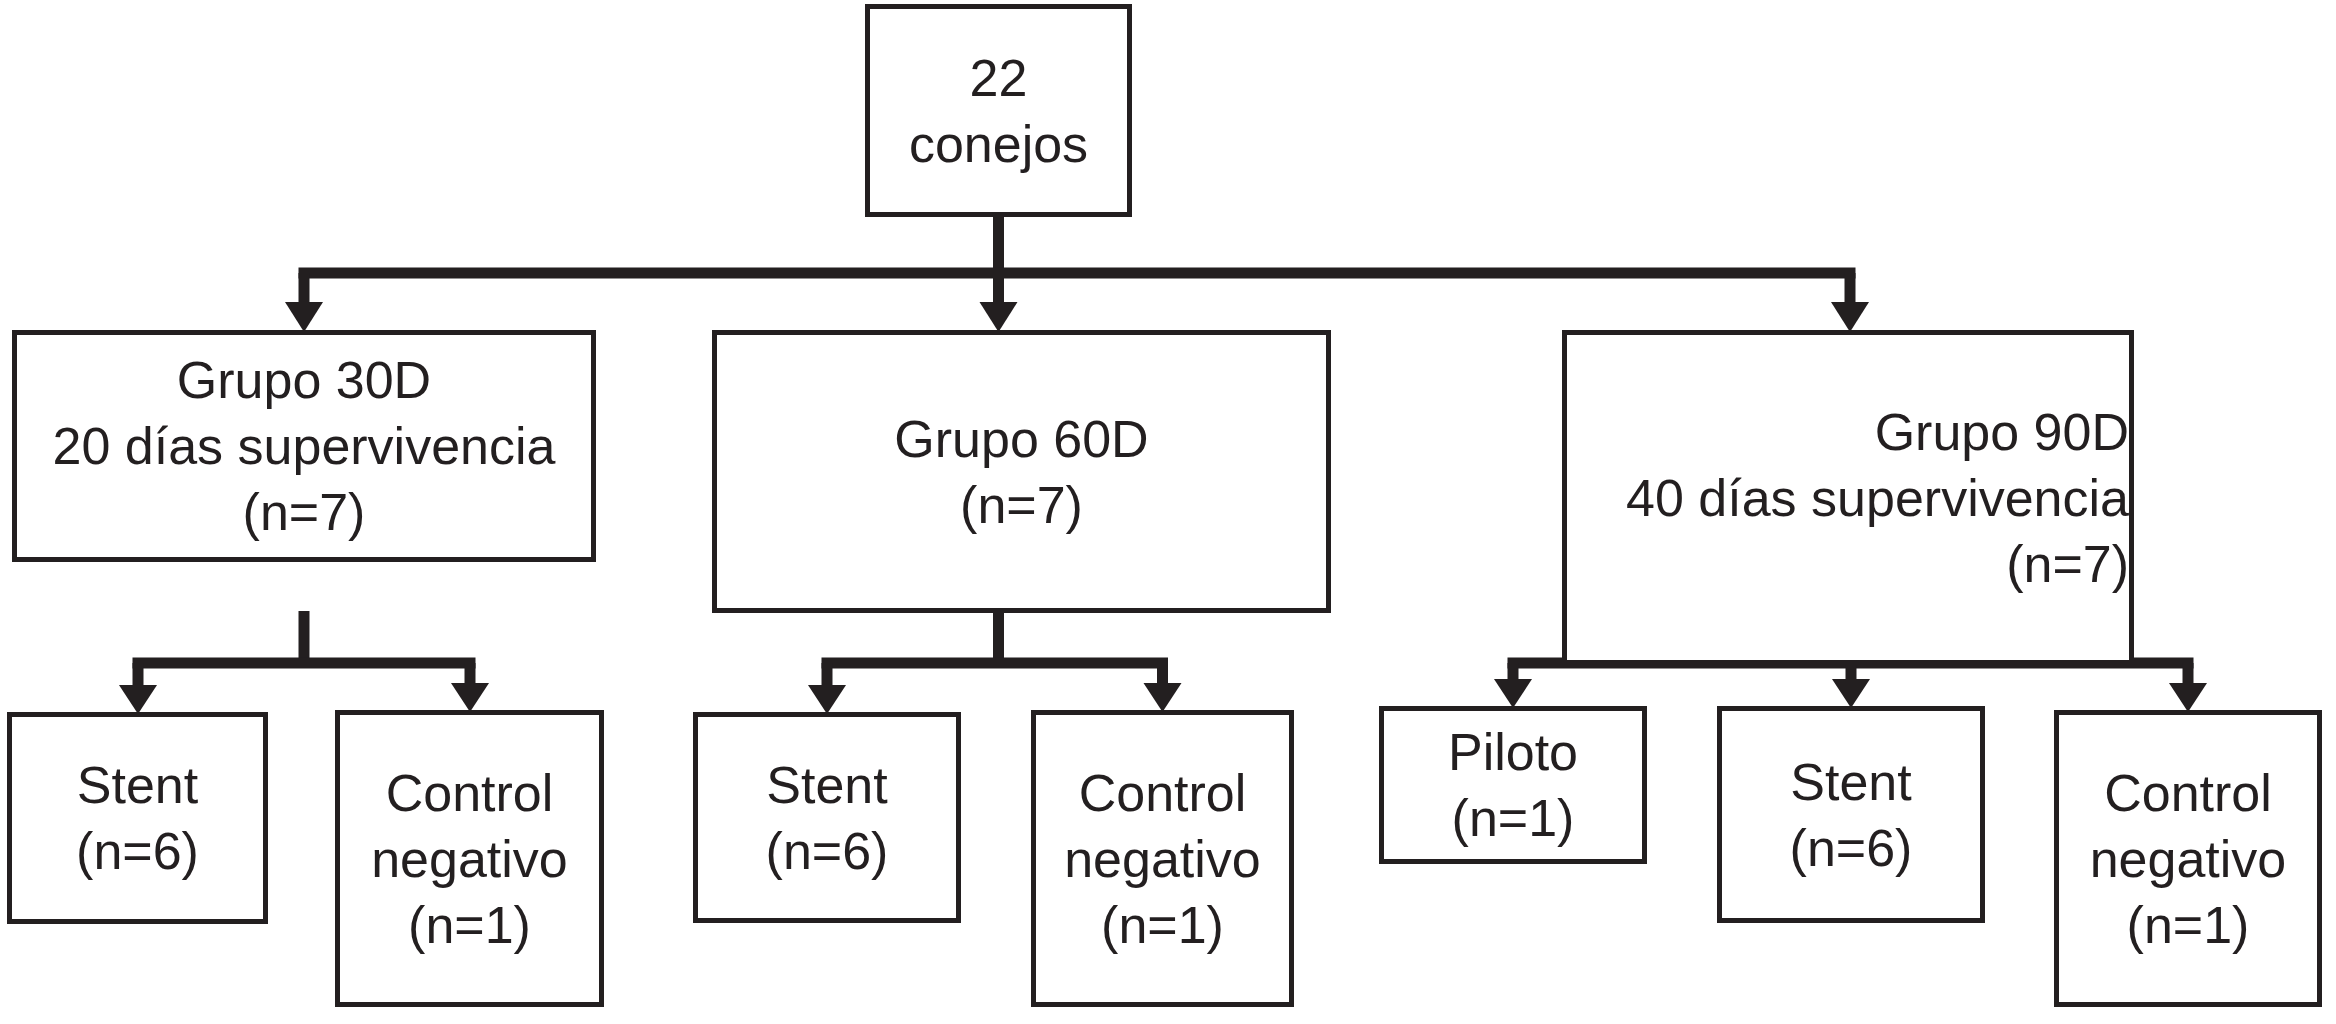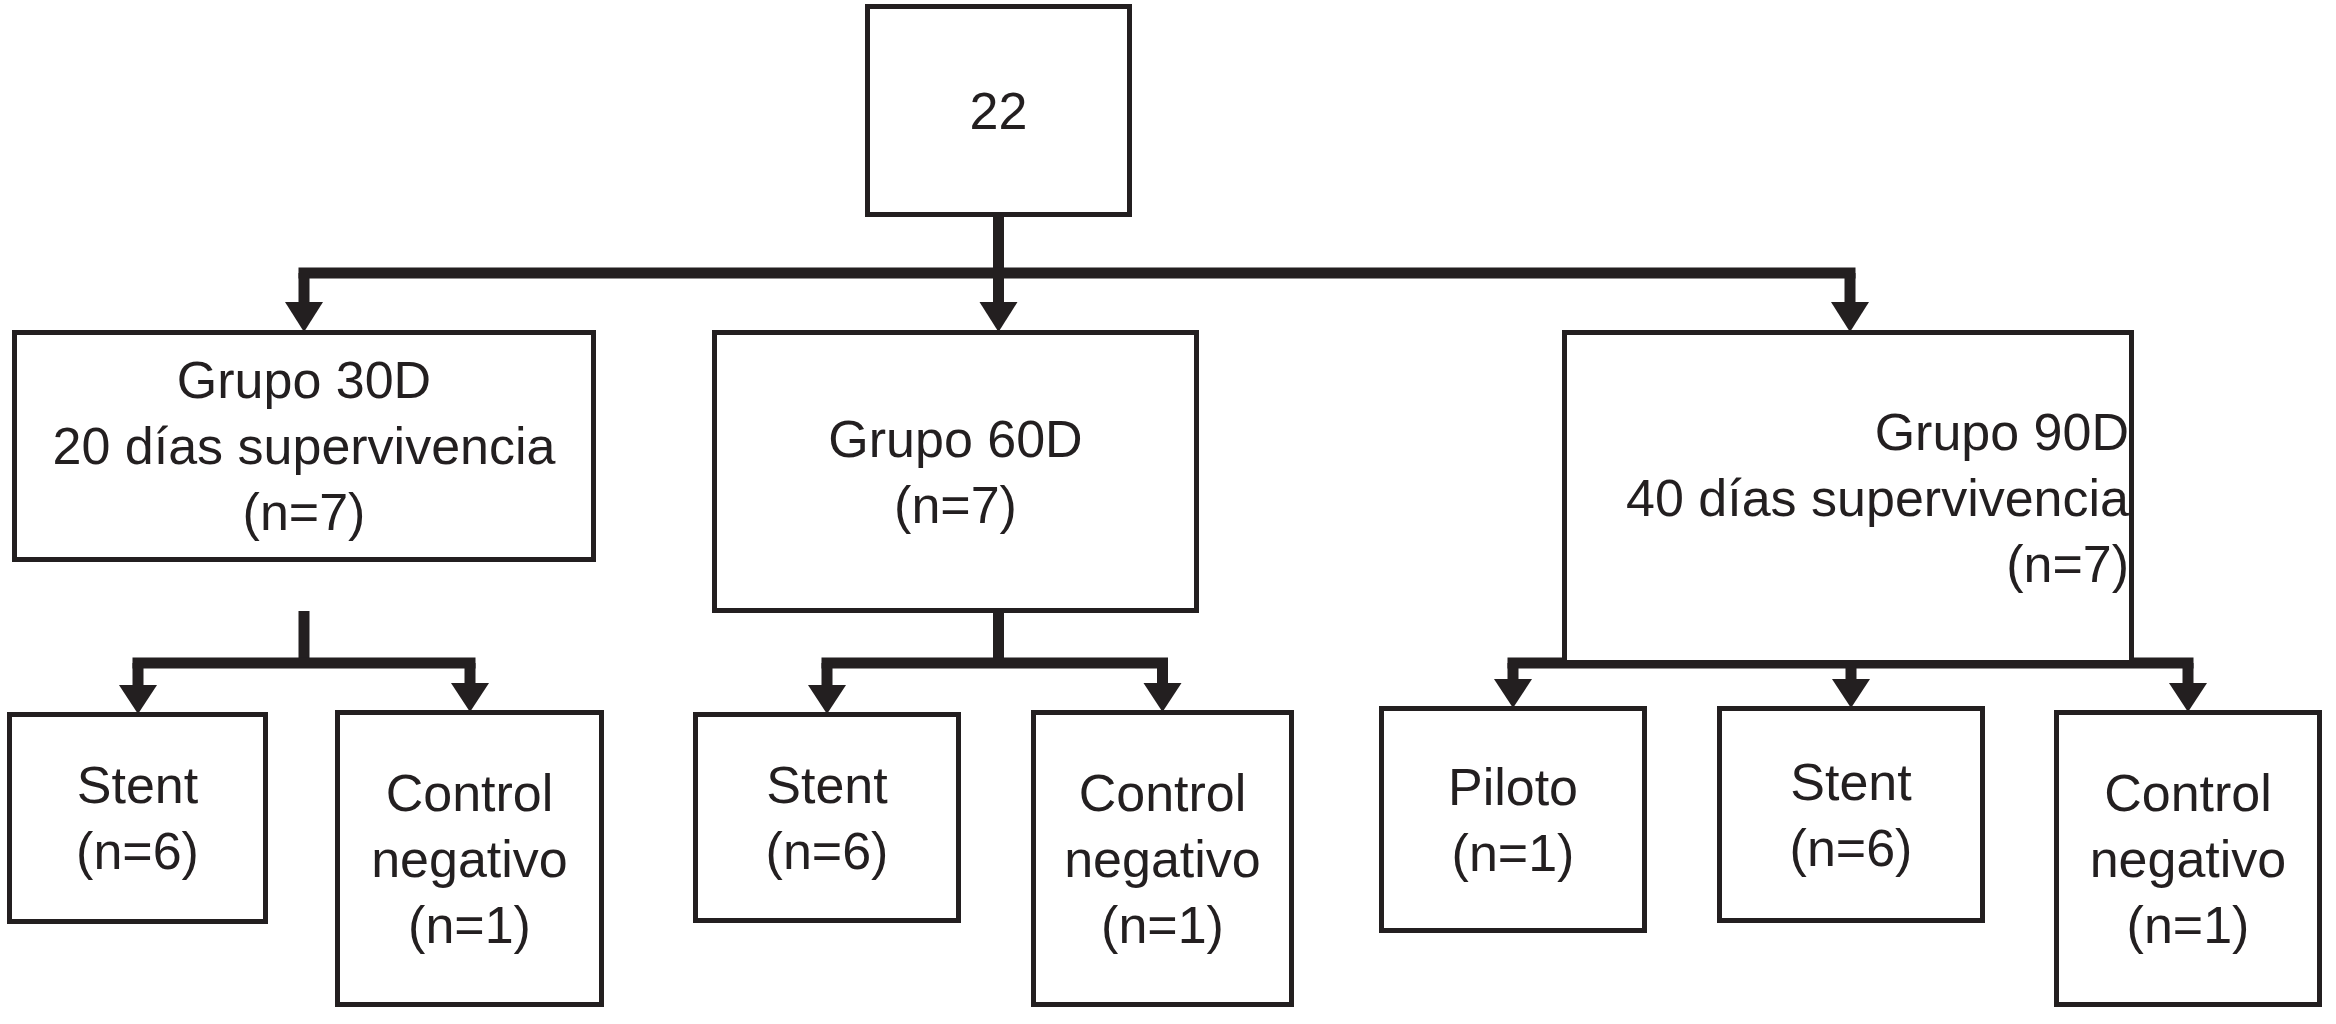--- a/index.html
+++ b/index.html
@@ -88,29 +88,30 @@
         <line x1="1851" y1="663" x2="1851" y2="680"></line>
         <polygon points="1832,679 1870,679 1851,708" stroke="none"></polygon>
         <line x1="2188" y1="663" x2="2188" y2="684"></line>
         <polygon points="2169,683 2207,683 2188,712" stroke="none"></polygon>
       </g>
     </g>
   </svg>
 
   <div class="node" style="left:865px; top:4px; width:267px; height:213px;">
     <span>22</span>
+    <span>conejos</span>
   </div>
 
   <div class="node" style="left:12px; top:330px; width:584px; height:232px;">
     <span>Grupo 30D</span>
     <span>20 días supervivencia</span>
     <span>(n=7)</span>
   </div>
 
-  <div class="node" style="left:712px; top:330px; width:487px; height:283px;">
+  <div class="node" style="left:712px; top:330px; width:619px; height:283px;">
     <span>Grupo 60D</span>
     <span>(n=7)</span>
   </div>
 
   <div class="node" style="left:1562px; top:330px; width:572px; height:335px;align-items:flex-end;">
     <span>Grupo 90D</span>
     <span>40 días supervivencia</span>
     <span>(n=7)</span>
   </div>
 
@@ -129,21 +130,21 @@
     <span>Stent</span>
     <span>(n=6)</span>
   </div>
 
   <div class="node" style="left:1031px; top:710px; width:263px; height:297px;">
     <span>Control</span>
     <span>negativo</span>
     <span>(n=1)</span>
   </div>
 
-  <div class="node" style="left:1379px; top:706px; width:268px; height:227px;">
+  <div class="node" style="left:1379px; top:706px; width:268px; height:158px;">
     <span>Piloto</span>
     <span>(n=1)</span>
   </div>
 
   <div class="node" style="left:1717px; top:706px; width:268px; height:217px;">
     <span>Stent</span>
     <span>(n=6)</span>
   </div>
 
   <div class="node" style="left:2054px; top:710px; width:268px; height:297px;">

